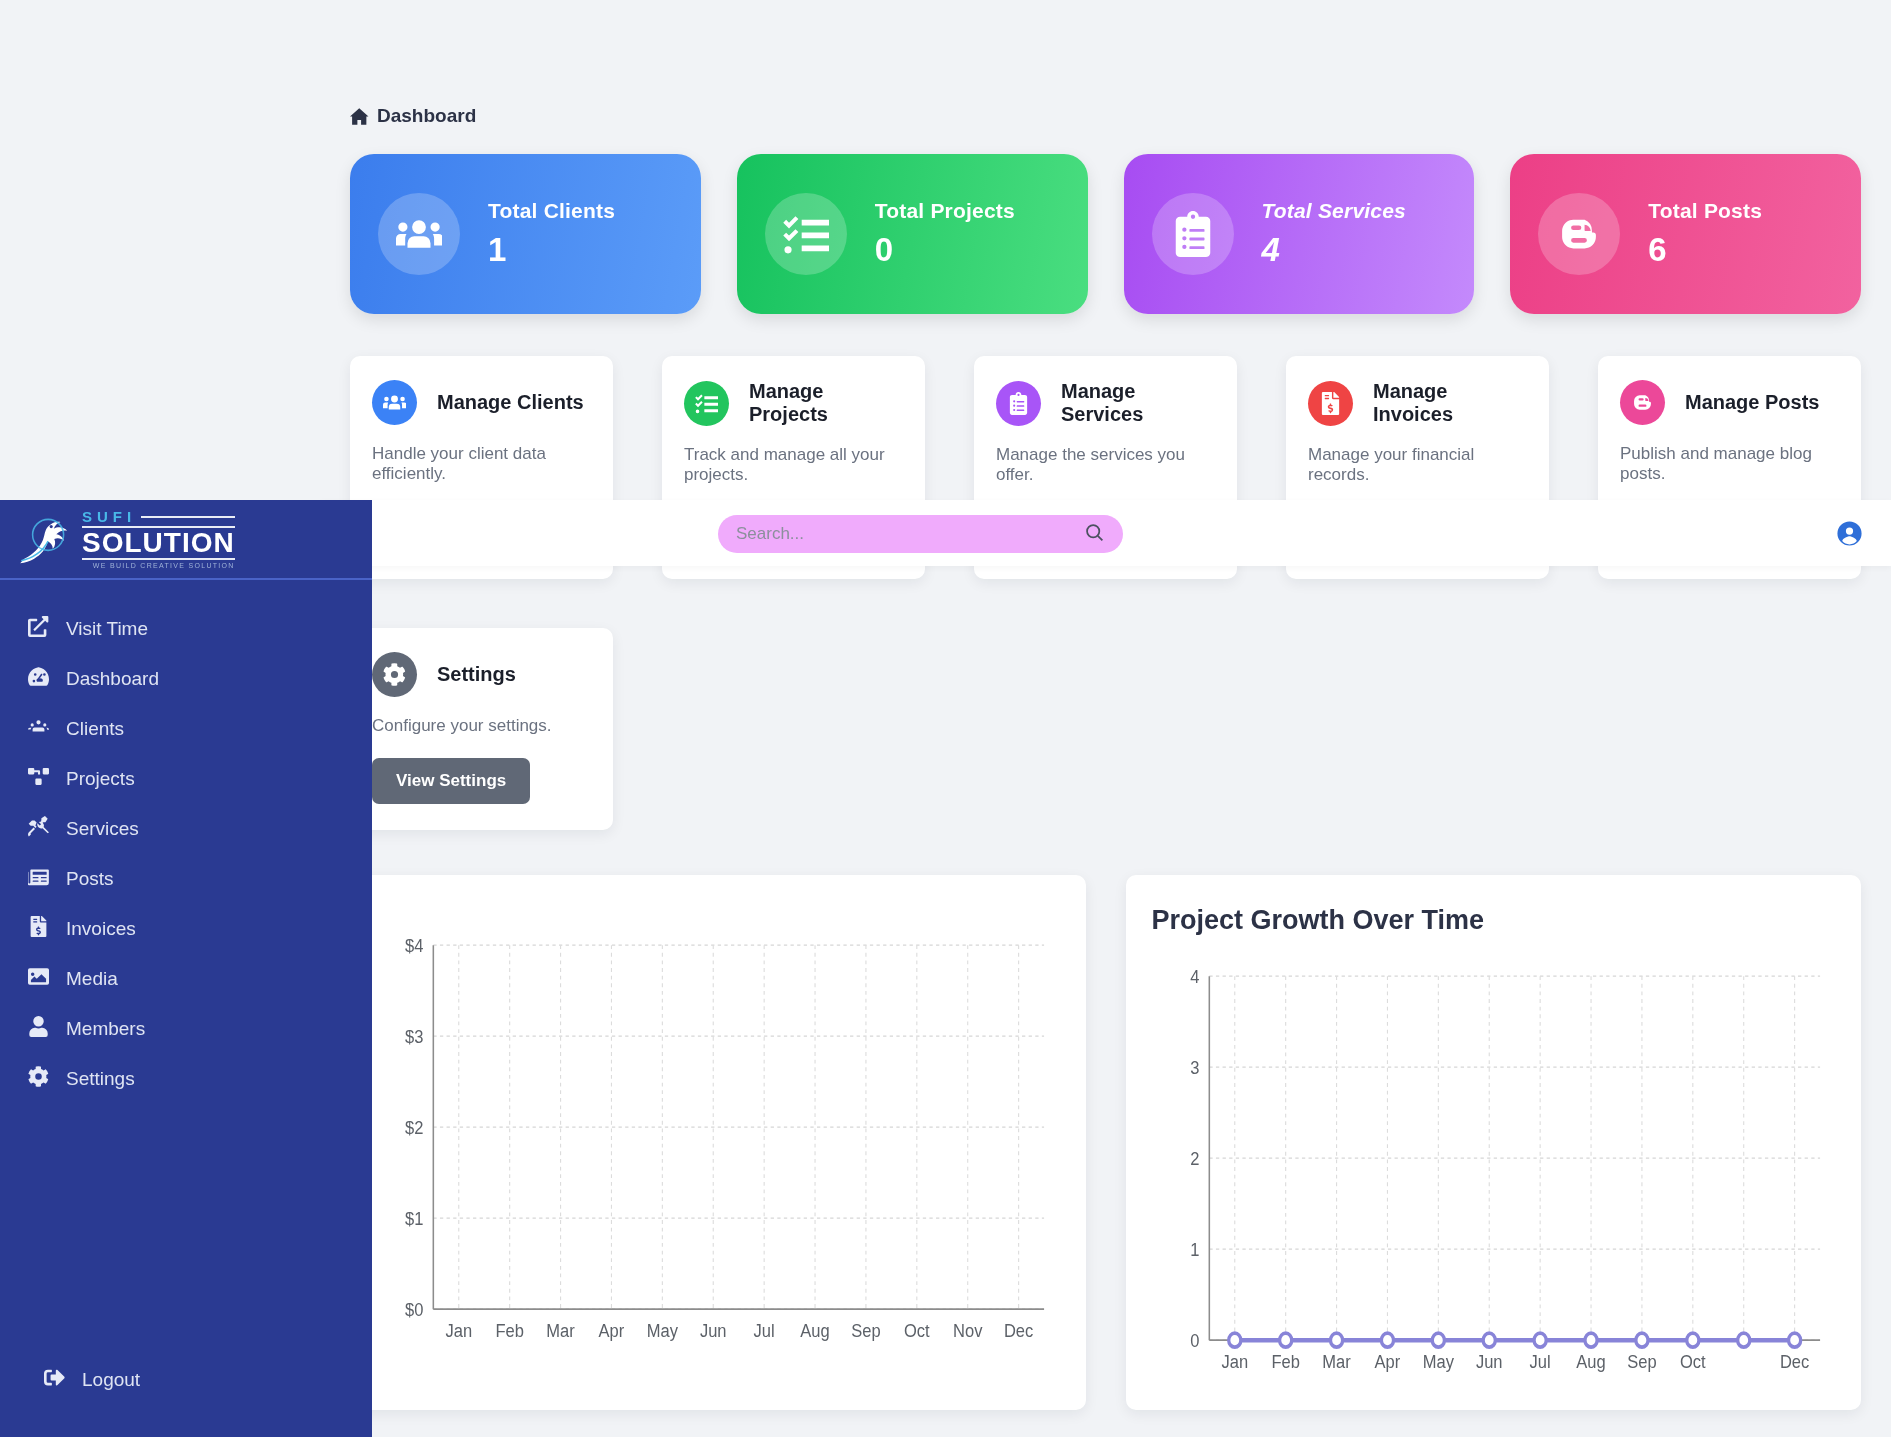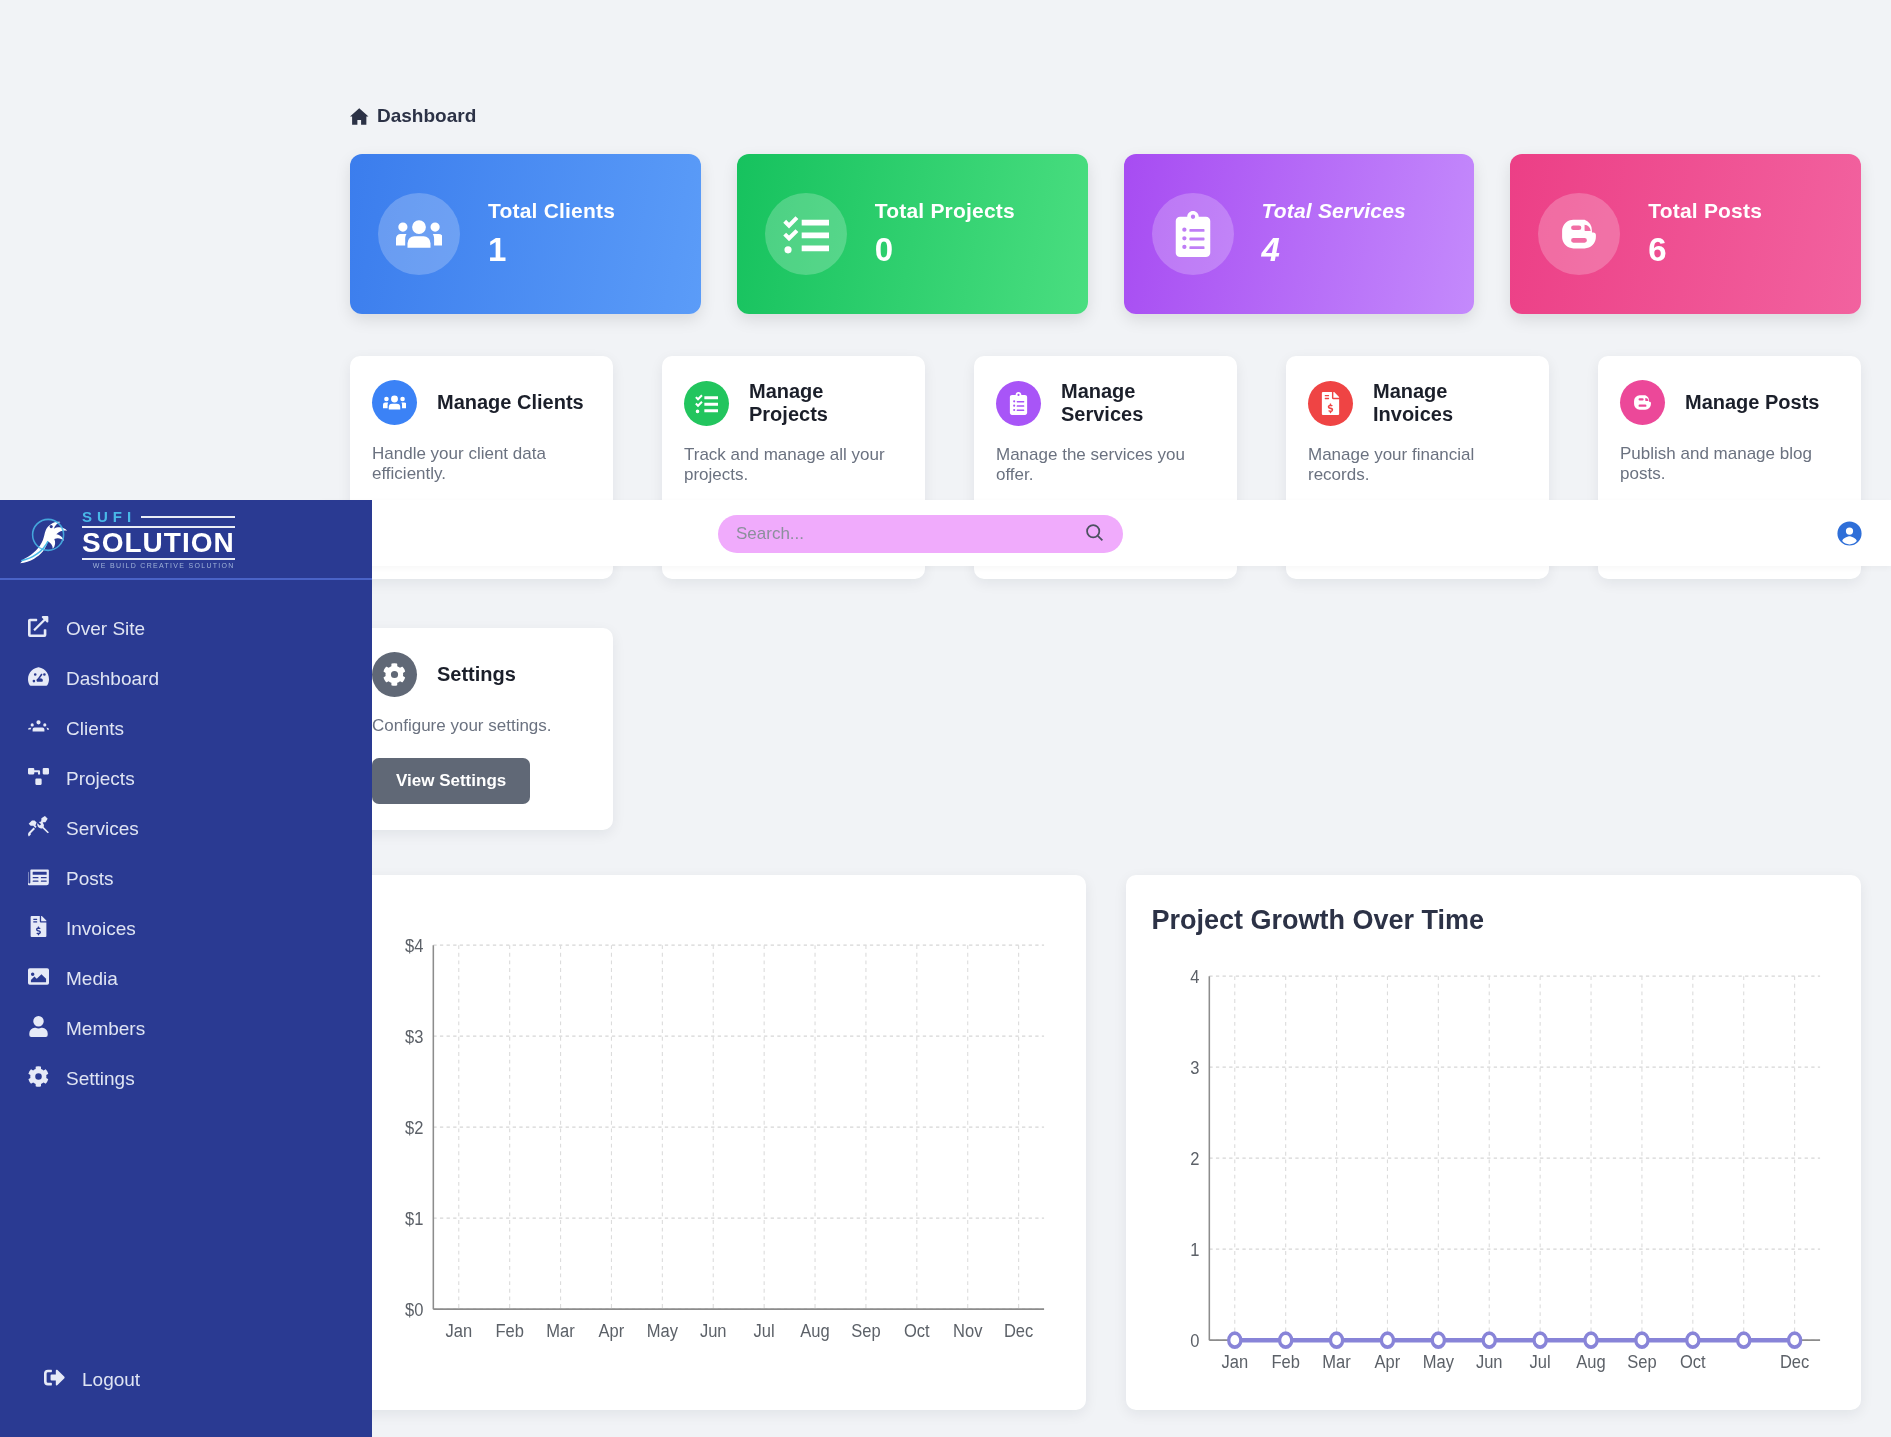--- a/index.html
+++ b/index.html
@@ -26,21 +26,21 @@
   .breadcrumb .bc-icon { display:flex; align-items:center; }
 
   
   .stats-row {
     display: flex; gap: 36px;
     margin-top: 27px;
   }
   .stat-card {
     flex: 1 1 0;
     height: 160px;
-    border-radius: 12px;
+    border-radius: 24px;
     display: flex; align-items: center;
     padding: 0 0 0 28px;
     box-shadow: 0 6px 16px rgba(0,0,0,0.10);
     color: #fff;
   }
   .stat-ico {
     width: 82px; height: 82px; border-radius: 50%;
     background: rgba(255,255,255,0.22);
     display: flex; align-items: center; justify-content: center;
     flex: none;
@@ -466,21 +466,21 @@
     </div>
 
     <div class="sb-nav">
 
       <div class="sb-item">
         <span>
           <svg viewBox="0 0 512 512">
               <path d="M432 320h-32a16 16 0 0 0-16 16v112H64V128h144a16 16 0 0 0 16-16V80a16 16 0 0 0-16-16H48A48 48 0 0 0 0 112v352a48 48 0 0 0 48 48h352a48 48 0 0 0 48-48V336a16 16 0 0 0-16-16zM488 0H360c-21 0-32 26-17 41l36 36-244 244a12 12 0 0 0 0 17l23 23a12 12 0 0 0 17 0l244-244 36 36c15 15 41 5 41-17V24a24 24 0 0 0-24-24z"></path>
             </svg>
         </span>
-        <span>Over Site</span>
+        <span>Visit Time</span>
       </div>
 
       <div class="sb-item">
         <span>
           <svg viewBox="0 0 512 512">
               <path d="M288 32C129 32 0 161 0 320c0 52 14 101 38 143 6 10 16 17 28 17h380c12 0 22-7 28-17 24-42 38-91 38-143 0-159-129-288-288-288h64zM144 400a32 32 0 1 1 0-64 32 32 0 0 1 0 64zm32-160a32 32 0 1 1 0-64 32 32 0 0 1 0 64zm176 144H224a48 48 0 0 1 15-82l76-106c6-9 18-11 27-5s11 18 5 27l-76 106a48 48 0 0 1 81 60zm48-144a32 32 0 1 1 0-64 32 32 0 0 1 0 64z"></path>
             </svg>
         </span>
         <span>Dashboard</span>
       </div>

